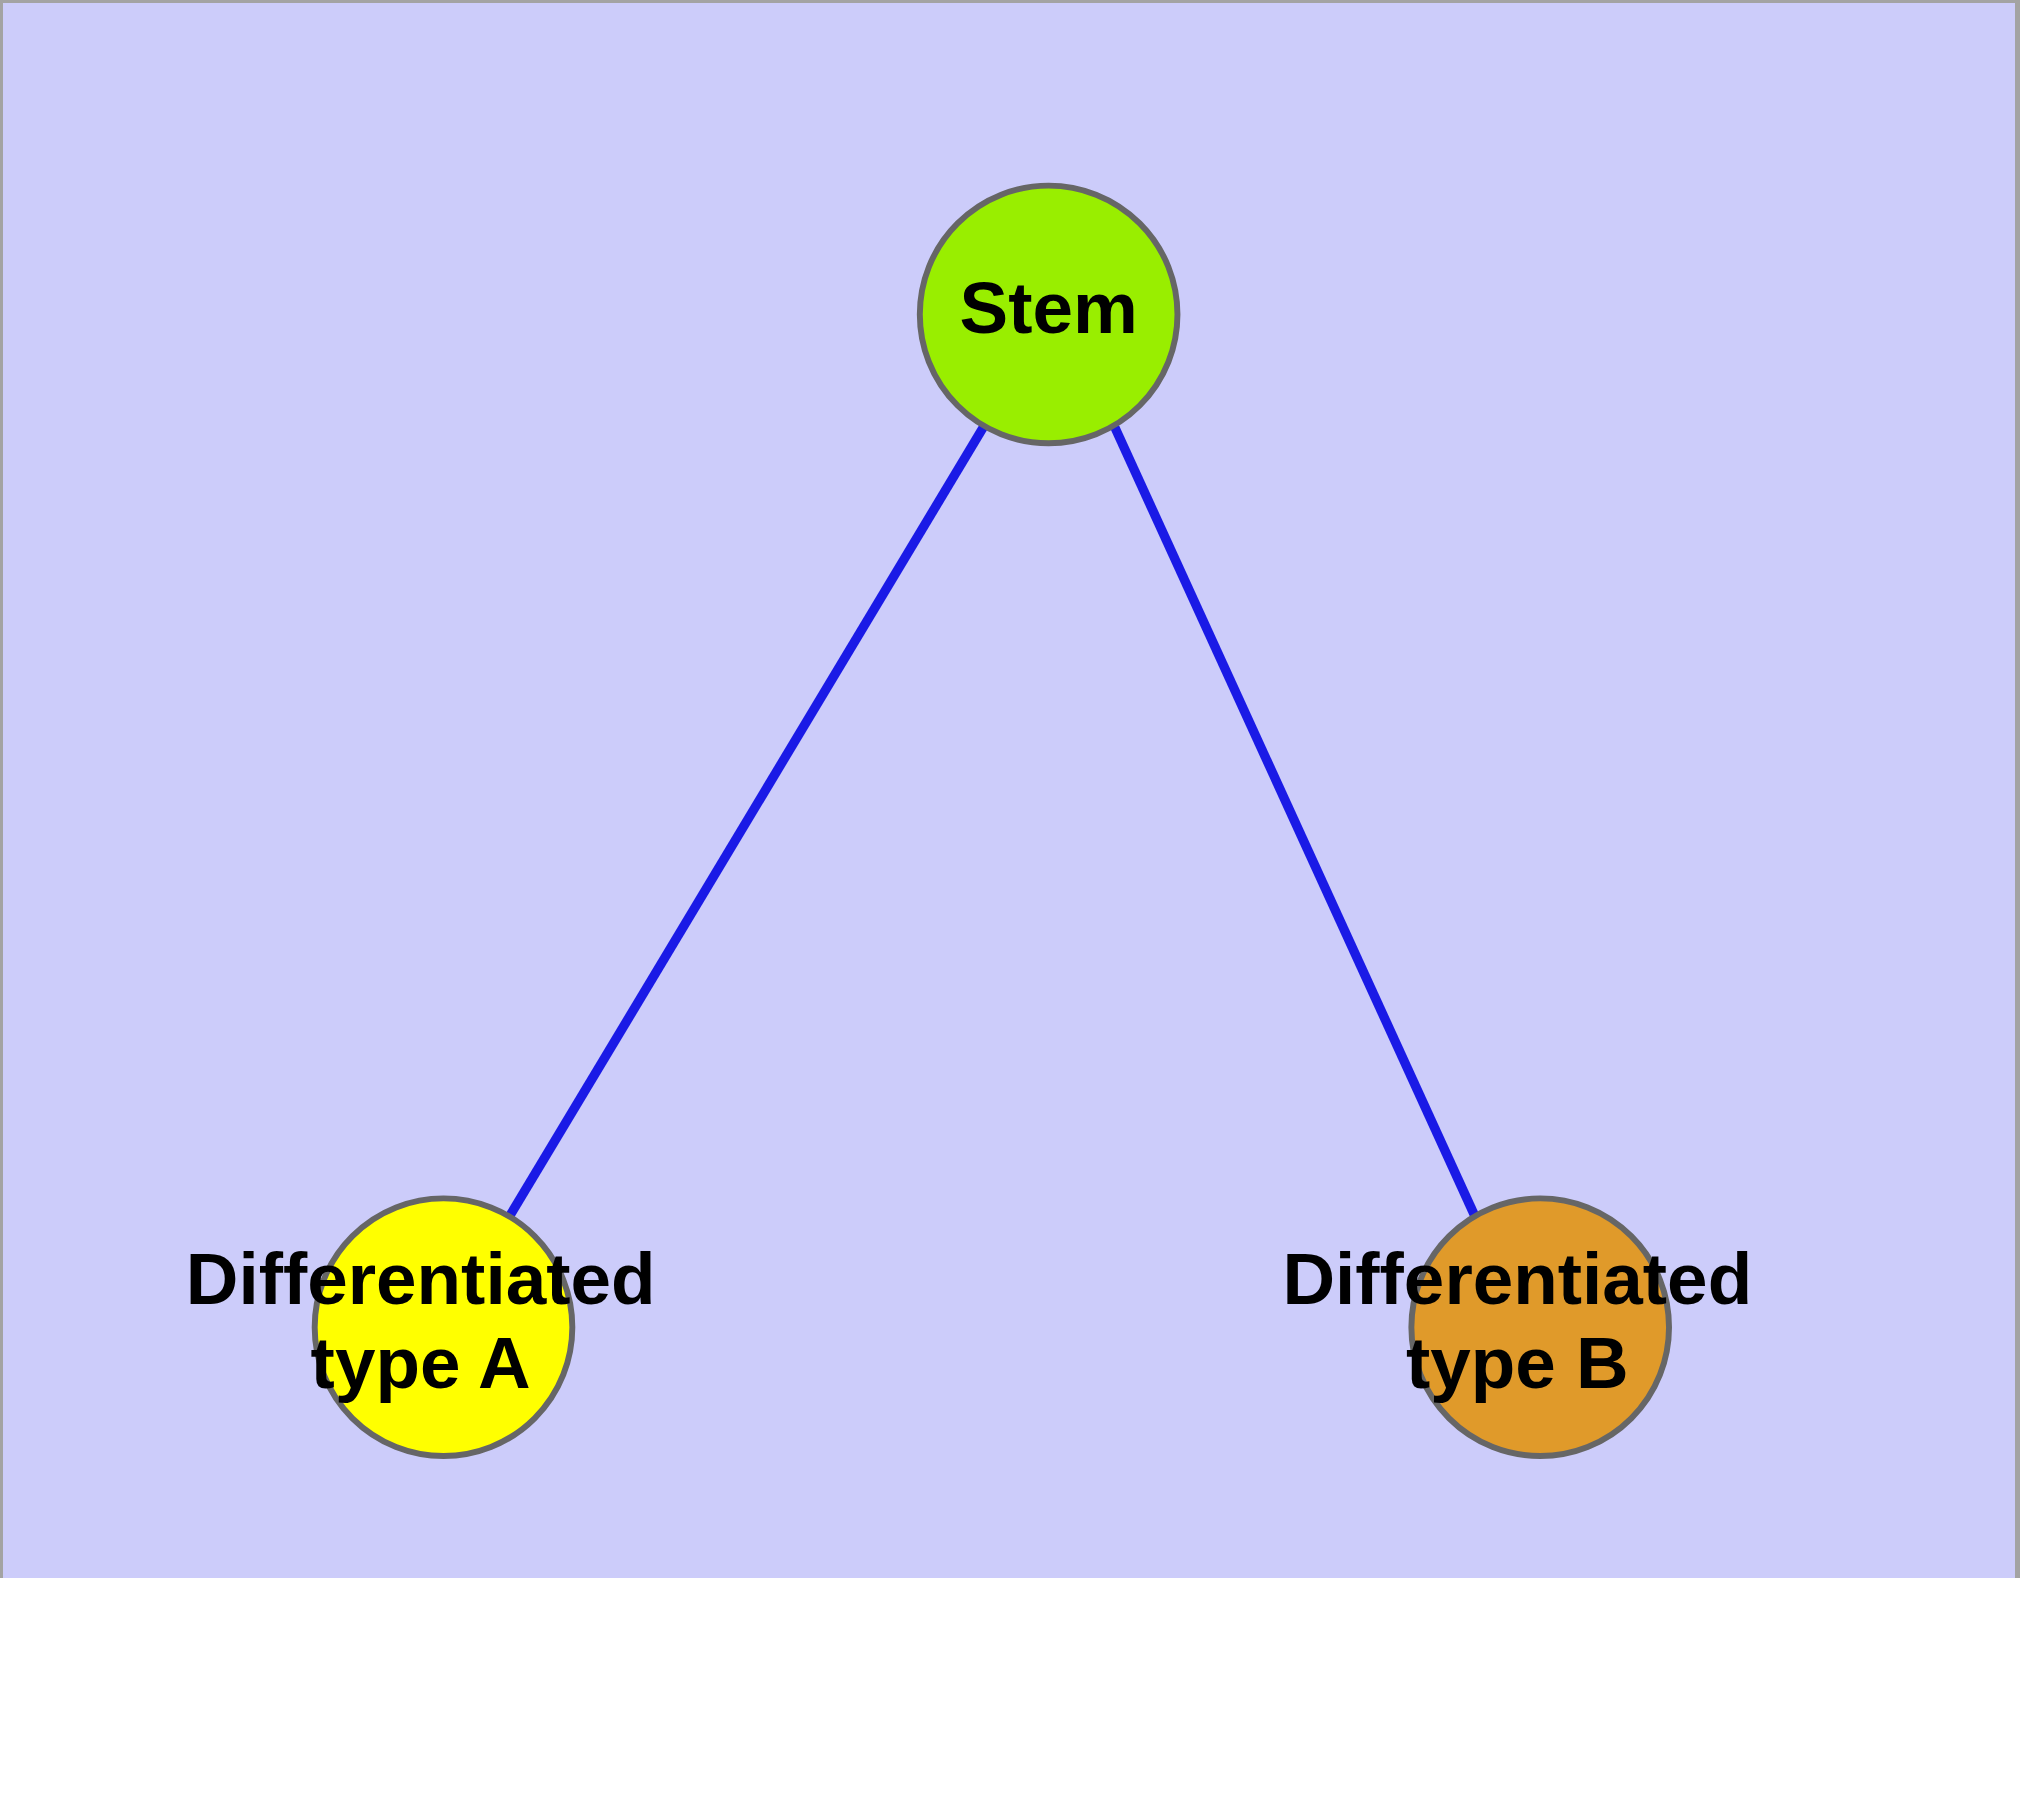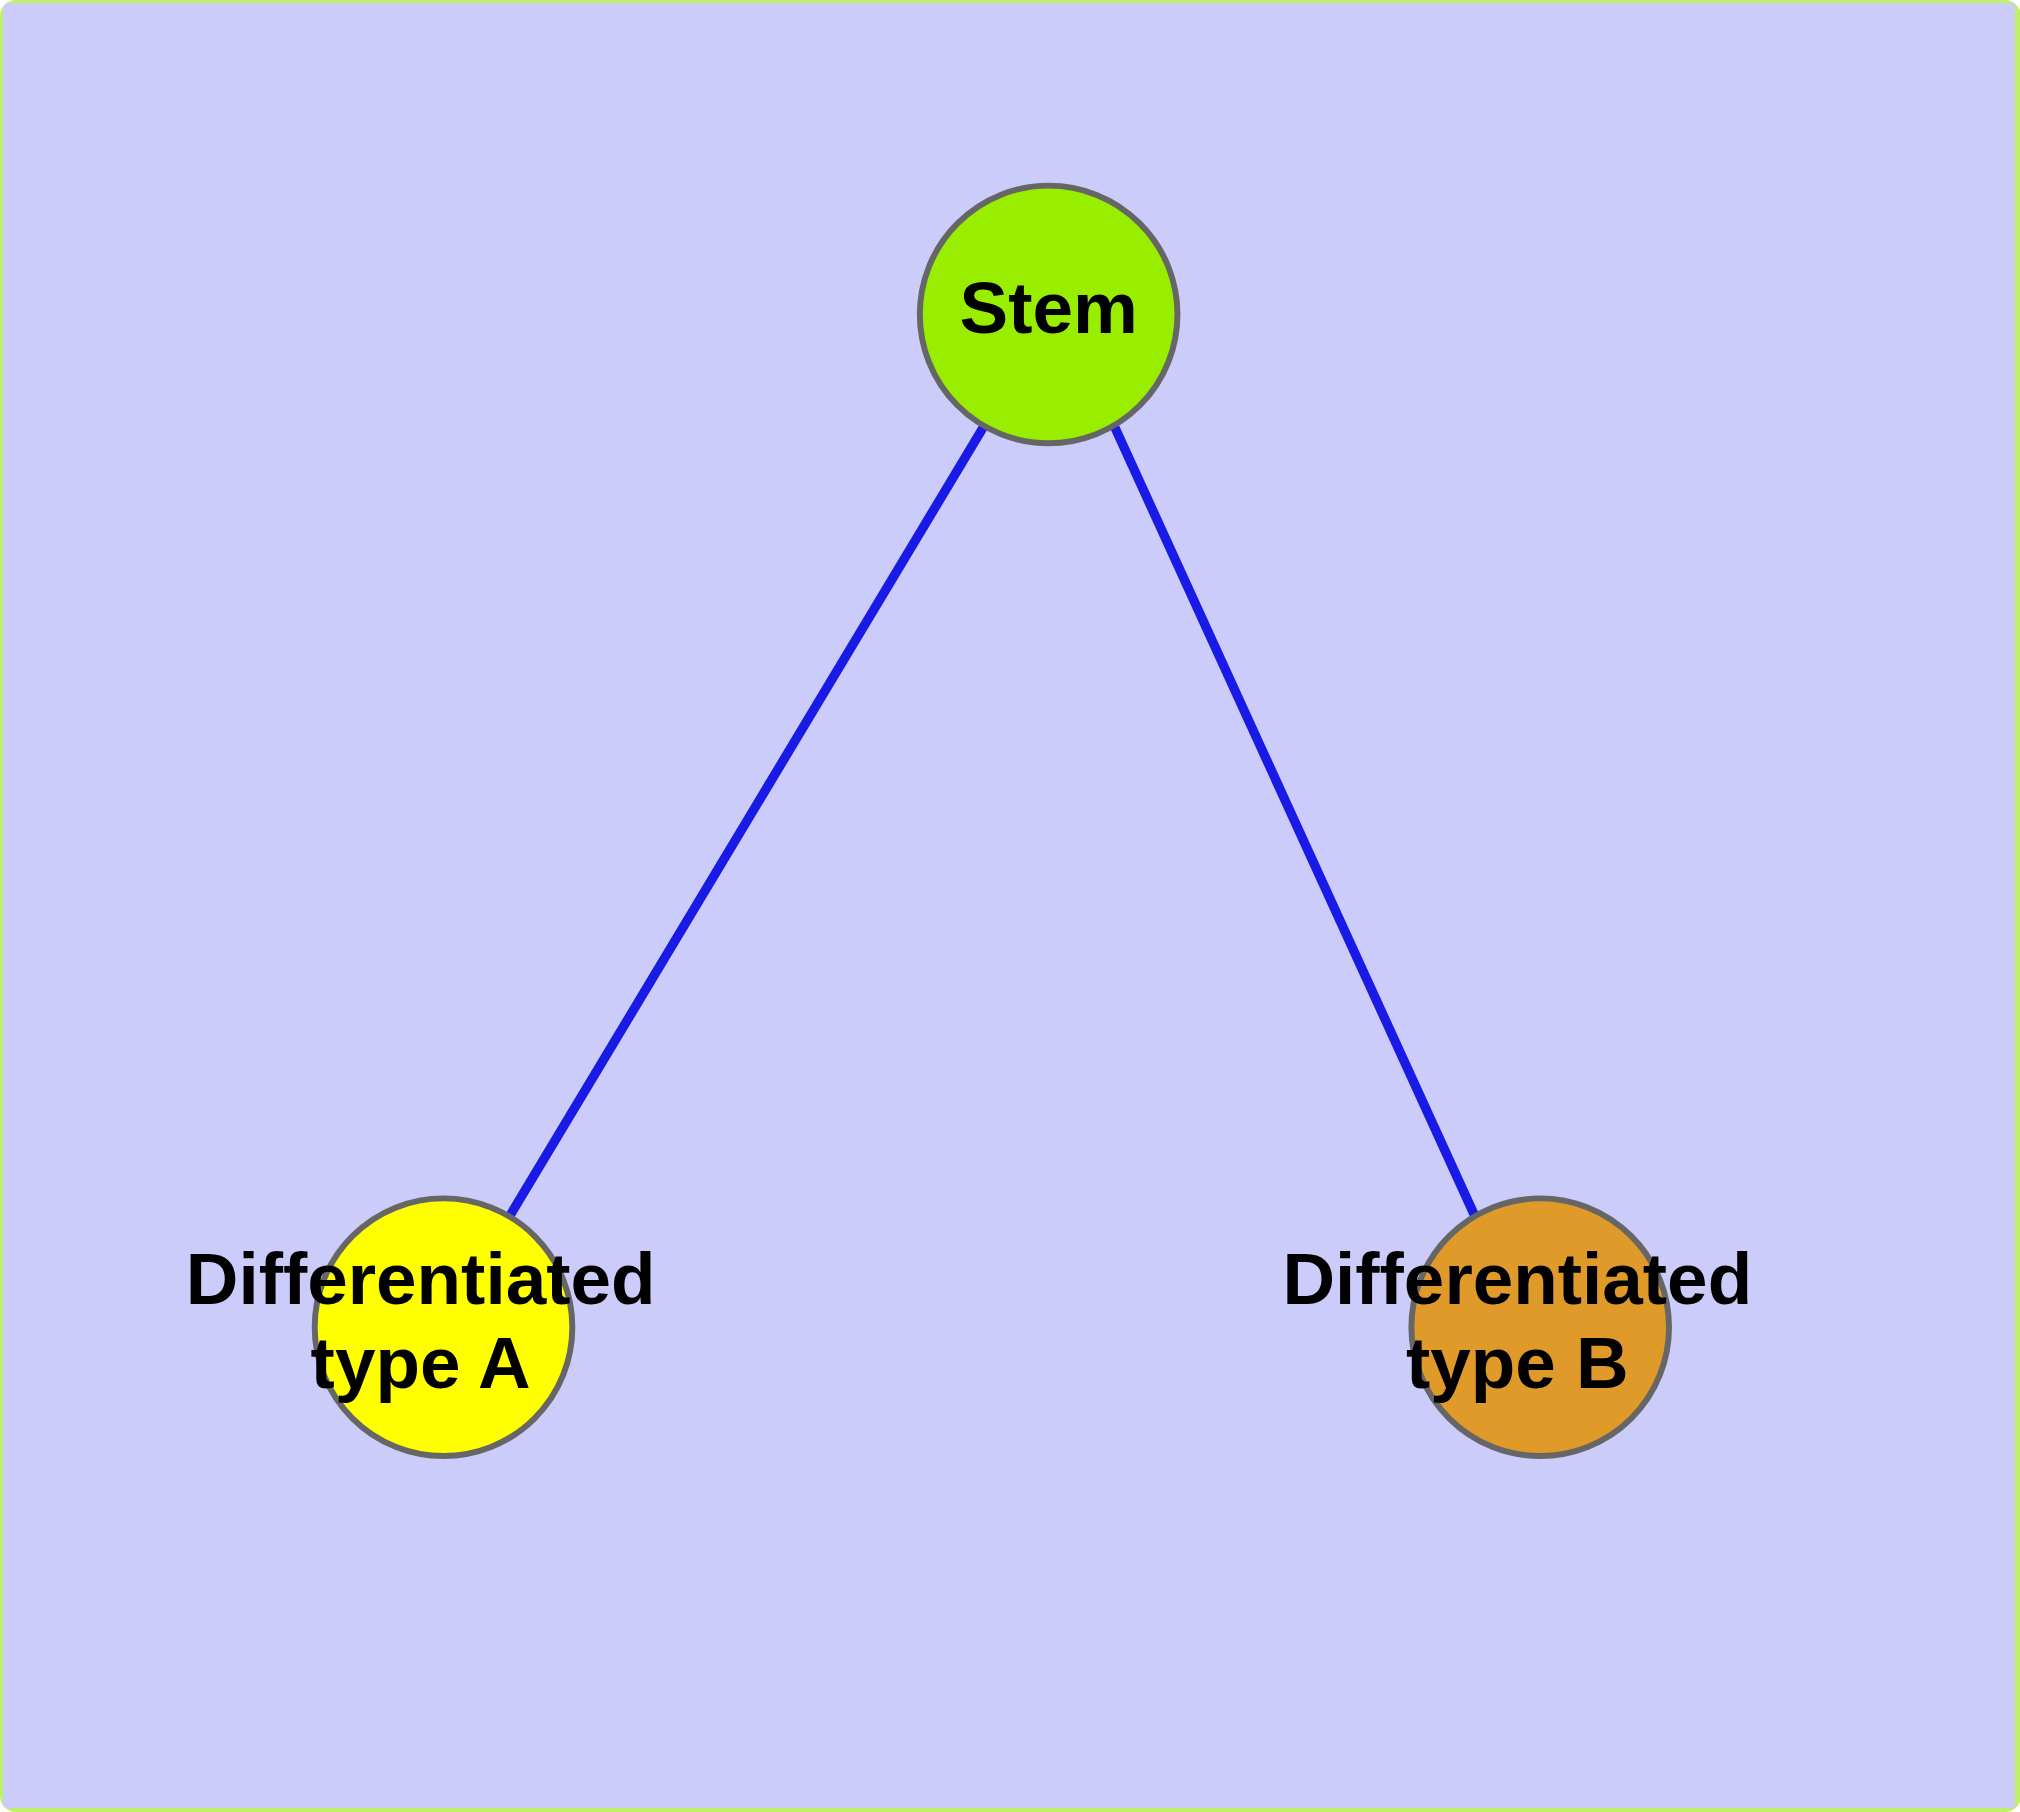--- a/index.html
+++ b/index.html
@@ -36,21 +36,21 @@
     font-family: "Liberation Sans", sans-serif;
     font-weight: bold;
     fill: #000000;
     text-anchor: middle;
     dominant-baseline: middle;
   }
 </style>
 </head>
 <body>
 
-<div id="stage" style="width: 2021px; height: 1812px; background: #bef264; border-radius: 16px;">
+<div id="stage" style="width: 2021px; height: 1578px; background: #a3a3a3;">
   <div id="canvas" style="background: rgb(204, 204, 250);"></div>
 
   <svg id="graph-svg" viewBox="0 0 2384 2138" xmlns="http://www.w3.org/2000/svg">
 
     <g id="edges-layer">
         <line x1="1160" y1="504" x2="601" y2="1435" stroke="#1a1ae6" stroke-width="11" stroke-linecap="butt"></line>
         <line x1="1315" y1="504" x2="1740" y2="1435" stroke="#1a1ae6" stroke-width="11" stroke-linecap="butt"></line>
       </g>
     <g id="nodes-layer">
         <circle cx="1237" cy="371" r="152" fill="#99ee00" stroke="#666666" stroke-width="7"></circle>

